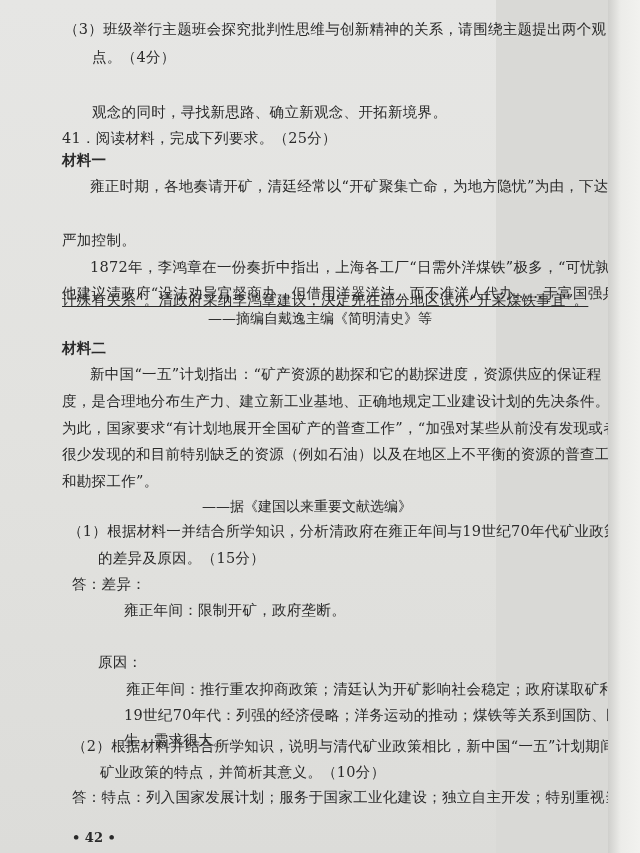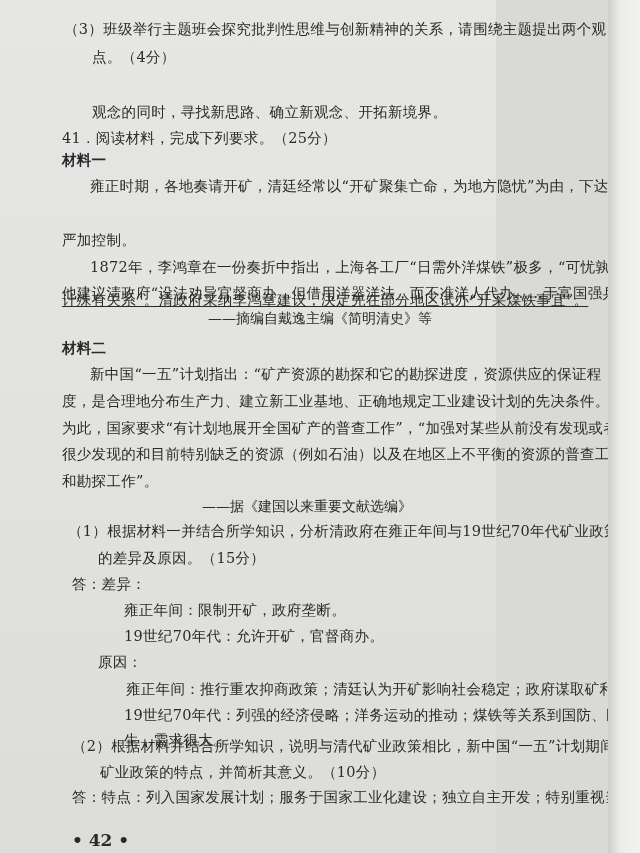--- a/index.html
+++ b/index.html
@@ -13,21 +13,21 @@
     position:absolute; left:0; top:0; width:496px; height:853px;
     background:linear-gradient(180deg,#e6e6e4 0%,#e2e2df 50%,#dcdcd9 100%);
   }
   .edge {
     position:absolute; left:608px; top:0; width:32px; height:853px;
     background:linear-gradient(90deg,#cfcfcc 0%,#ecece9 40%,#f2f2ef 100%);
   }
   .ln { position:absolute; font-size:14.5px; line-height:20px; white-space:nowrap; letter-spacing:0.3px; }
   .bold { font-weight:bold; }
   .src { position:absolute; font-size:14px; line-height:20px; white-space:nowrap;text-align:right; }
-  .pageno { position:absolute; font-size:17px; font-weight:bold; }
+  .pageno { position:absolute; font-size:13px; font-weight:bold; }
 </style>
 </head>
 <body>
 
 <div class="page">
 
   <div class="ln" style="left:64px;top:19px;">（3）班级举行主题班会探究批判性思维与创新精神的关系，请围绕主题提出两个观</div>
   <div class="ln" style="left:92px;top:47px;">点。（4分）</div>
   <div class="ln" style="left:92px;top:102px;">观念的同时，寻找新思路、确立新观念、开拓新境界。</div>
 
@@ -47,21 +47,20 @@
   <div class="ln" style="left:62px;top:391px;">度，是合理地分布生产力、建立新工业基地、正确地规定工业建设计划的先决条件。”</div>
   <div class="ln" style="left:62px;top:418px;">为此，国家要求“有计划地展开全国矿产的普查工作”，“加强对某些从前没有发现或者</div>
   <div class="ln" style="left:62px;top:444px;">很少发现的和目前特别缺乏的资源（例如石油）以及在地区上不平衡的资源的普查工作</div>
   <div class="ln" style="left:62px;top:471px;">和勘探工作”。</div>
   <div class="src" style="right:84px;top:496px;">——据《建国以来重要文献选编》</div>
 
   <div class="ln" style="left:68px;top:521px;">（1）根据材料一并结合所学知识，分析清政府在雍正年间与19世纪70年代矿业政策</div>
   <div class="ln" style="left:98px;top:548px;">的差异及原因。（15分）</div>
   <div class="ln" style="left:72px;top:574px;">答：差异：</div>
   <div class="ln" style="left:124px;top:600px;">雍正年间：限制开矿，政府垄断。</div>
-  <div class="ln" style="left:124px;top:626px;">19世纪70年代：允许开矿，官督商办。</div>
   <div class="ln" style="left:98px;top:652px;">原因：</div>
   <div class="ln" style="left:126px;top:679px;">雍正年间：推行重农抑商政策；清廷认为开矿影响社会稳定；政府谋取矿利。</div>
   <div class="ln" style="left:124px;top:705px;">19世纪70年代：列强的经济侵略；洋务运动的推动；煤铁等关系到国防、民</div>
   <div class="ln" style="left:124px;top:730px;">生，需求很大。</div>
 
   <div class="ln" style="left:72px;top:736px;">（2）根据材料并结合所学知识，说明与清代矿业政策相比，新中国“一五”计划期间</div>
   <div class="ln" style="left:100px;top:762px;">矿业政策的特点，并简析其意义。（10分）</div>
   <div class="ln" style="left:72px;top:787px;">答：特点：列入国家发展计划；服务于国家工业化建设；独立自主开发；特别重视当</div>
 
   <div class="pageno" style="left:72px;top:830px;">• 42 •</div>

